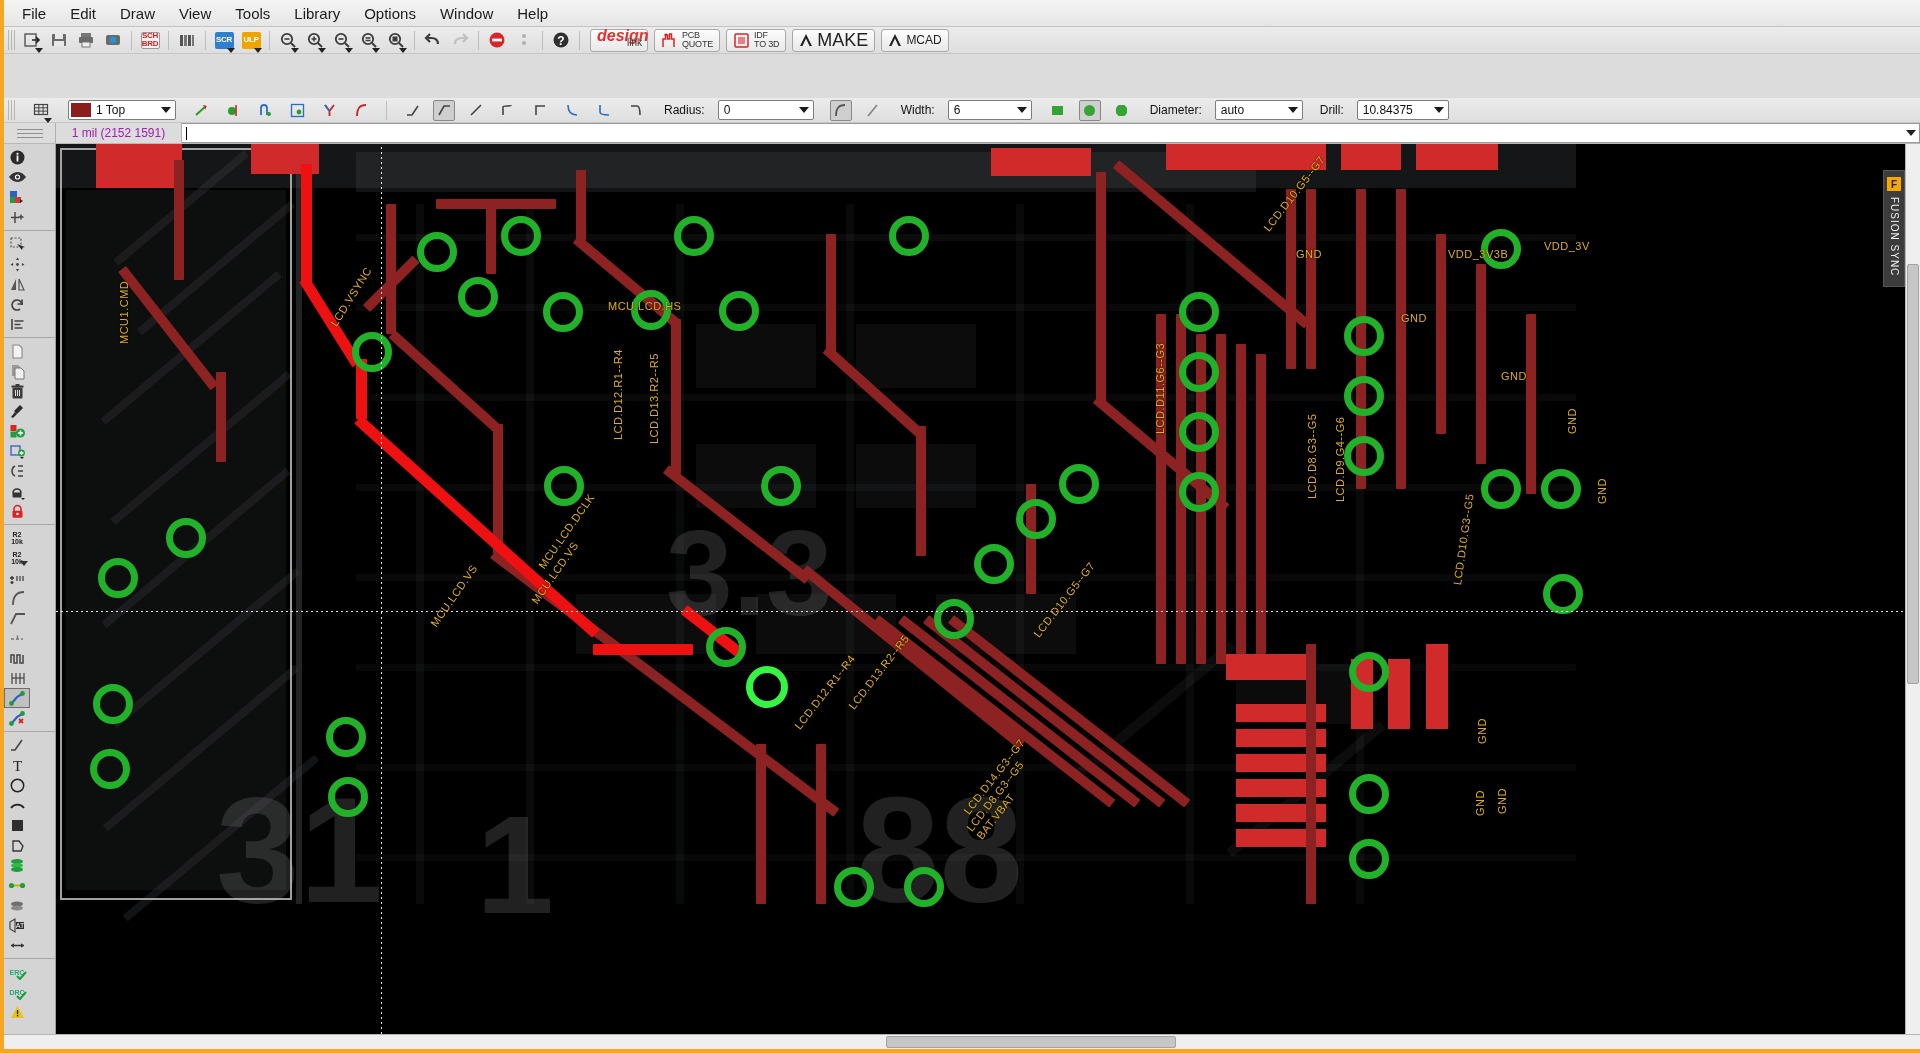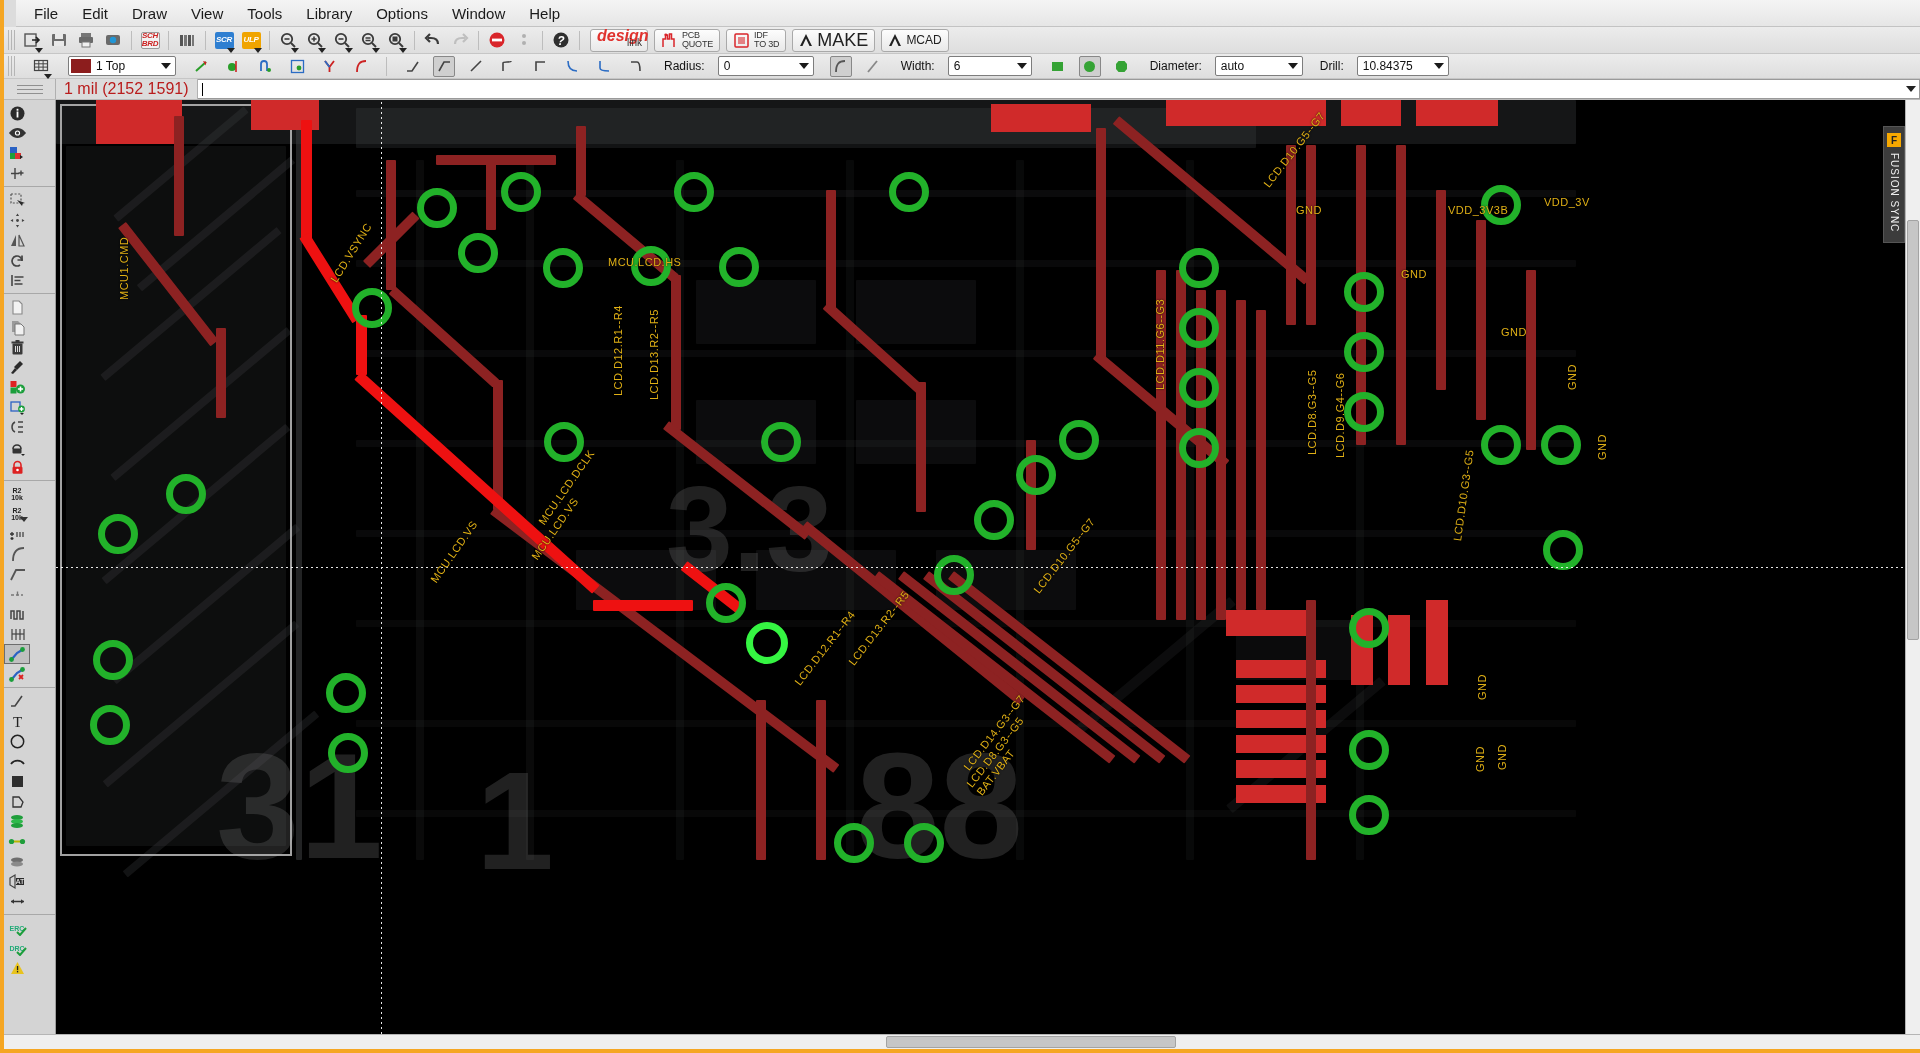--- a/index.html
+++ b/index.html
@@ -18,42 +18,41 @@
     background: #dcdcdc;
   }
 
   
   .menubar {
     height: 27px; flex: 0 0 27px;
     background: linear-gradient(#f4f4f4, #e6e6e6);
     border-bottom: 1px solid #c3c3c3;
     display: flex; align-items: center;
     padding-left: 6px;
-    margin-left: 12px;
   }
   .menubar .mi {
     font-size: 15px; color: #1b1b1b;
     padding: 3px 12px; cursor: default;
     white-space: nowrap;
   }
 
   
   .toolbar1 {
     height: 27px; flex: 0 0 27px;
     background: linear-gradient(#ececec, #dedede);
     border-bottom: 1px solid #c6c6c6;
     display: flex; align-items: center;
     padding-left: 4px; gap: 1px;
   }
   .grip { width: 7px; height: 20px; margin-right: 3px;
     background: repeating-linear-gradient(90deg,#b5b5b5 0 1px,transparent 1px 3px); }
   .tb-btn {
     width: 26px; height: 30px;
     display: flex; align-items: center; justify-content: center;
-    position: relative; border: 1px solid transparent; border-radius: 2px; font-style: italic;
+    position: relative; border: 1px solid transparent; border-radius: 2px;
   }
   .tb-sep { width: 1px; height: 19px; background: #bdbdbd; margin: 0 4px; }
 
   .drop-arrow {
     position: absolute; right: 1px; bottom: 1px;
     width: 0; height: 0;
     border-left: 4px solid transparent; border-right: 4px solid transparent;
     border-top: 5px solid #222;
   }
 
@@ -78,21 +77,21 @@
   .bb-lines { font-size: 9px; line-height: 9px; text-align:left; color:#333; letter-spacing:-.2px;}
   .dl-txt { font-size: 16px; color:#e0322e; font-style: italic; font-weight: bold; line-height: 10px;}
   .dl-txt2 { font-size: 10px; color:#333; margin-left: 10px; margin-top:-2px;}
 
   
   .toolbar2 {
     height: 25px; flex: 0 0 25px;
     background: linear-gradient(#ececec, #dedede);
     border-bottom: 1px solid #c6c6c6;
     display: flex; align-items: center;
-    padding-left: 4px; gap: 10px;
+    padding-left: 4px; gap: 10px; margin-top: 44px;
   }
   .layer-combo {
     height: 20px; width: 108px;
     border: 1px solid #7d7d7d; border-radius: 2px;
     background: #fff;
     display: flex; align-items: center; gap: 5px;
     padding: 0 2px; margin: 0 4px;
     font-size: 12px; color: #111;
   }
   .layer-swatch { width: 20px; height: 14px; background: #8c1d1d; }
@@ -120,21 +119,21 @@
     border-bottom: 1px solid #b9b9b9;
   }
   .coord-cell1 { width: 52px; border-right: 1px solid #b0b0b0;
      display:flex; align-items:center; justify-content:center;}
   .coord-lines { width: 26px; height: 9px;
      background: repeating-linear-gradient(0deg,#909090 0 1px,transparent 1px 4px); }
   .coord-cell2 {
     min-width: 126px; padding: 0 8px;
     border-right: 1px solid #b0b0b0;
     display: flex; align-items: center; justify-content:center;
-    font-size: 16px; color: #b91c1c;
+    font-size: 12px; color: #a21caf;
   }
   .cmdline {
     flex: 1 1 auto; background: #fff;
     border: 1px solid #9a9a9a; border-left: none;
     display: flex; align-items: center; padding-left: 4px;
     position: relative;
   }
   .caret { width: 1px; height: 13px; background: #000; }
   .cmd-down {
     position: absolute; right: 3px; top: 6px;

